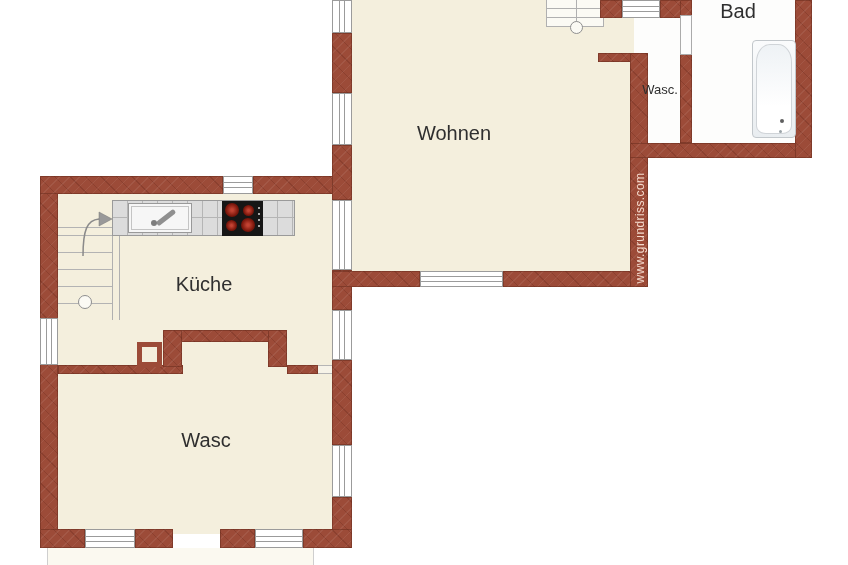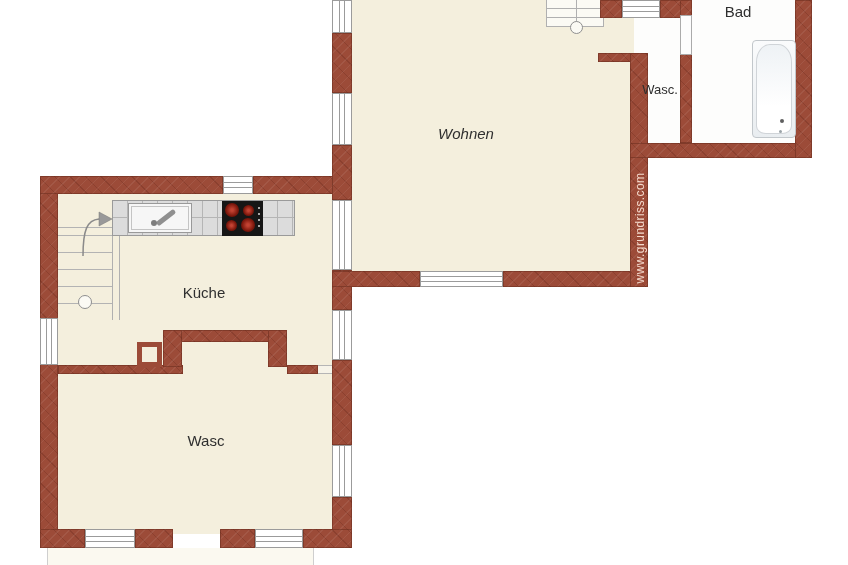--- a/index.html
+++ b/index.html
@@ -24,21 +24,21 @@
   .win{background:#fff;border:1px solid #9b9b9b;box-sizing:border-box;}
   .win:before,.win:after{content:"";position:absolute;background:#9b9b9b;}
   .win-h:before{left:0;right:0;height:1px;top:calc(50% - 3px);}
   .win-h:after{left:0;right:0;height:1px;top:calc(50% + 2px);}
   .win-v:before{top:0;bottom:0;width:1px;left:calc(50% - 3px);}
   .win-v:after{top:0;bottom:0;width:1px;left:calc(50% + 2px);}
   .opening{background:#f6f3e8;border-top:1px solid #b5b5b5;border-bottom:1px solid #b5b5b5;box-sizing:border-box;}
   .panel-white{background:#fcfcfc;border:1px solid #aaa;box-sizing:border-box;}
   
   .room-label{
-    color:var(--label-text,#2f2f2f);font-size:15px;line-height:1;
+    color:var(--label-text,#2f2f2f);font-size:20px;line-height:1;
     transform:translate(-50%,-50%);white-space:nowrap;
   }
   .room-label.small{font-size:13px;}
   
   .stairbox{background:#fbfaf4;border:1px solid #b0b0b0;border-top:none;box-sizing:border-box;}
   .tread{background:#b0b0b0;}
   .stair-treads{
     background-image:repeating-linear-gradient(to bottom, #b3b3b3 0 1px, transparent 1px 17px);
     background-position:0 10px;
   }
@@ -166,21 +166,21 @@
   <div class="abs opening" style="left:318px;top:365px;width:14px;height:9px;"></div>
   <div class="abs panel-white" style="left:680px;top:15px;width:12px;height:40px;"></div>
 
   <div class="abs" style="left:137px;top:342px;width:25px;height:25px;box-sizing:border-box;border:5px solid var(--wall,#9c4b38);background:var(--floor,#f4efdd);"></div>
 
   <div class="abs bathtub" style="left:752px;top:40px;width:44px;height:98px;">
     <div class="abs drain" style="left:27px;top:78px;width:4px;height:4px;background:#5f5f5f;"></div>
     <div class="abs drain" style="left:26px;top:89px;width:3px;height:3px;background:#9aa3a8;"></div>
   </div>
 
-  <div class="abs room-label" style="left:466px;top:133px;font-style:italic;">Wohnen</div>
-  <div class="abs room-label" style="left:204px;top:292px;">Küche</div>
+  <div class="abs room-label" style="left:454px;top:133px;">Wohnen</div>
+  <div class="abs room-label" style="left:204px;top:284px;">Küche</div>
   <div class="abs room-label" style="left:206px;top:440px;">Wasc</div>
   <div class="abs room-label" style="left:738px;top:11px;">Bad</div>
   <div class="abs room-label small" style="left:660px;top:89px;">Wasc.</div>
 
   <div class="abs watermark" style="left:640px;top:228px;">www.grundriss.com</div>
 
 </div>
 
 </body></html>

